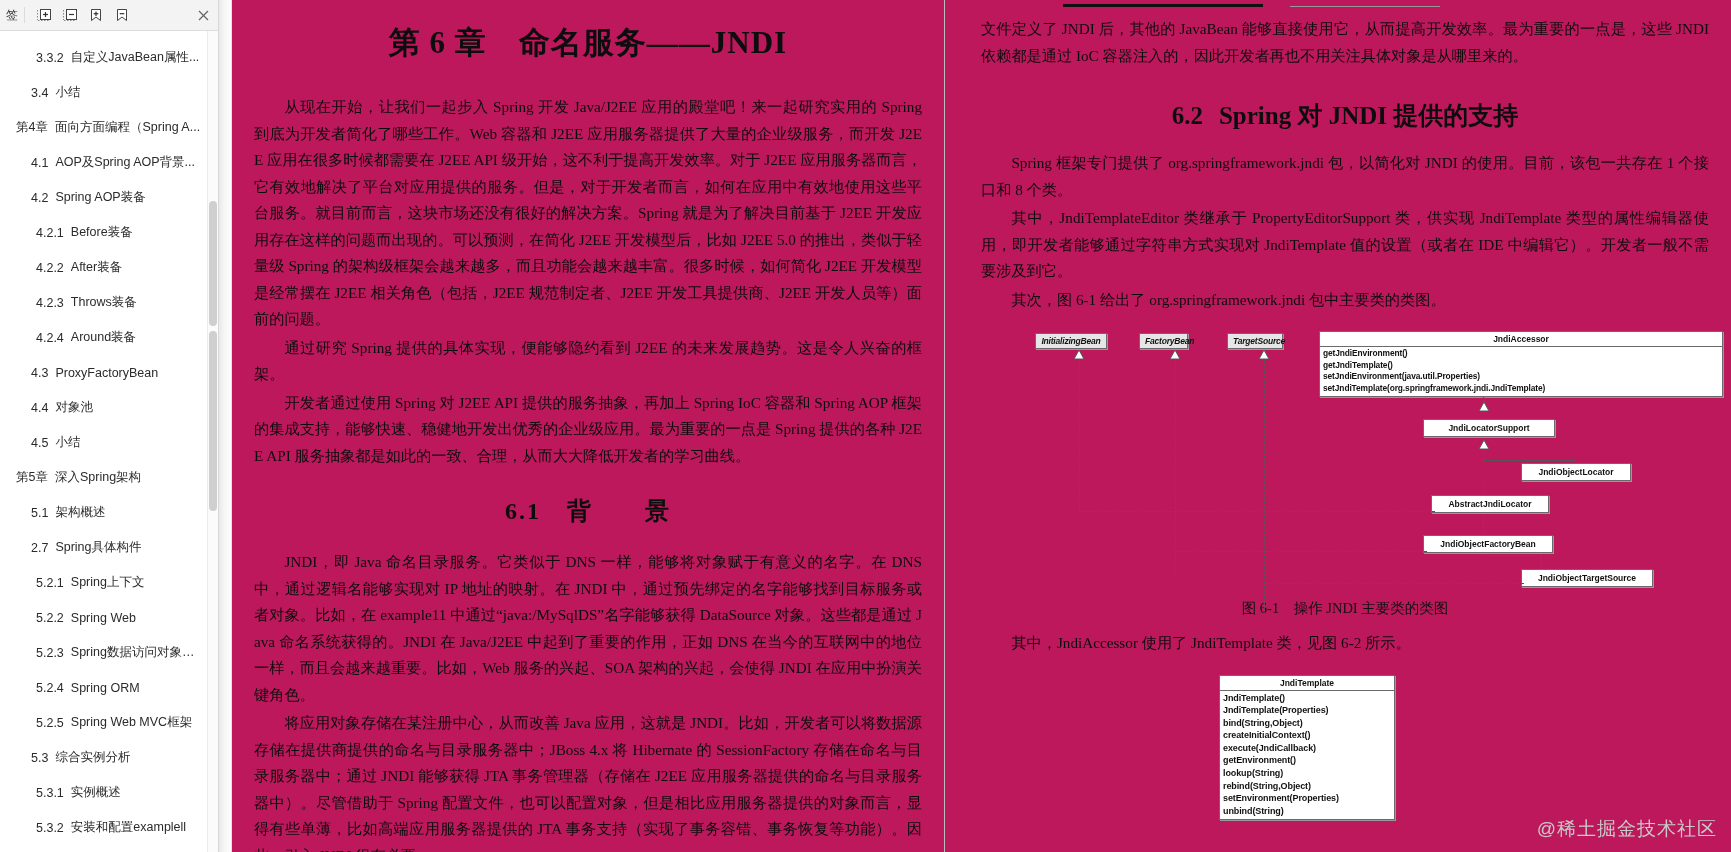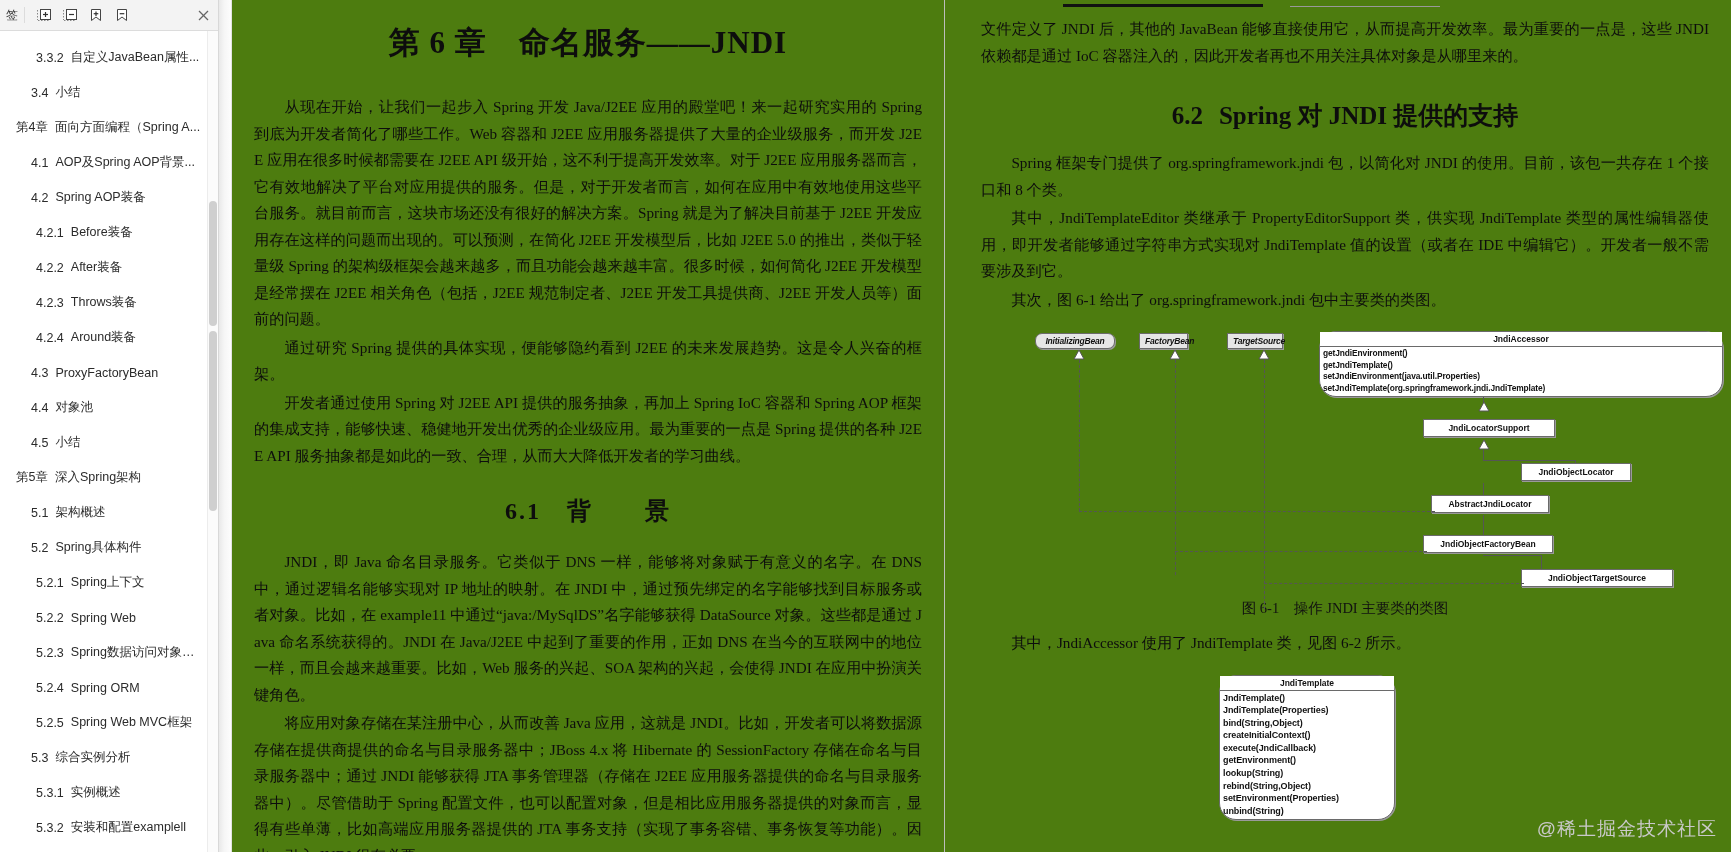--- a/index.html
+++ b/index.html
@@ -92,21 +92,21 @@
     display:flex;
   }
   .gutter{
     width:12px;min-width:12px;height:852px;
     background:linear-gradient(to right,#e9e9e9 0%,#f6f6f6 45%,#fdfdfd 100%);
     border-right:1px solid #e2e2e2;
   }
   .page{
     position:relative;
     height:852px;
-    background:#4d7c0f;
+    background:#be185d;
     overflow:hidden;
   }
   .page.left{width:712px;min-width:712px;border-right:1px solid #bdbdbd;}
   .page.right{flex:1;}
 
   .page-inner{
     position:relative;
     padding:0 22px;
     color:#111;
   }
@@ -169,21 +169,20 @@
   .umlbox.iface{
     font-style:italic;
     text-align:center;
     padding:2px 5px;
     font-weight:600;
     letter-spacing:-0.2px;
   }
   .umlbox.cls{
     background:#ffffff;
     padding:0;
-    border-radius:17px;
   }
   .umlbox.cls .hd{
     text-align:center;
     font-weight:700;
     font-size:8.5px;
     padding:2px 4px;
     border-bottom:1px solid #6a6a6a;
     background:#ffffff;
   }
   .umlbox.cls .mlist{
@@ -339,21 +338,21 @@
           </div>
           <div class="toc-item lvl1">
             <span class="num">第5章</span>
             <span class="txt">深入Spring架构</span>
           </div>
           <div class="toc-item lvl2">
             <span class="num">5.1</span>
             <span class="txt">架构概述</span>
           </div>
           <div class="toc-item lvl2">
-            <span class="num">5.2</span>
+            <span class="num">2.7</span>
             <span class="txt">Spring具体构件</span>
           </div>
           <div class="toc-item lvl3">
             <span class="num">5.2.1</span>
             <span class="txt">Spring上下文</span>
           </div>
           <div class="toc-item lvl3">
             <span class="num">5.2.2</span>
             <span class="txt">Spring Web</span>
           </div>
@@ -419,21 +418,21 @@
         <div class="sec-title-r">
           <span>6.2</span><span class="sp" style="display:inline-block;width:16px;"></span><span>Spring 对 JNDI 提供的支持</span>
         </div>
 
         <p class="para">Spring 框架专门提供了 org.springframework.jndi 包，以简化对 JNDI 的使用。目前，该包一共存在 1 个接口和 8 个类。</p>
         <p class="para">其中，JndiTemplateEditor 类继承于 PropertyEditorSupport 类，供实现 JndiTemplate 类型的属性编辑器使用，即开发者能够通过字符串方式实现对 JndiTemplate 值的设置（或者在 IDE 中编辑它）。开发者一般不需要涉及到它。</p>
         <p class="para">其次，图 6-1 给出了 org.springframework.jndi 包中主要类的类图。</p>
 
         <div class="fig">
 
-          <div class="umlbox iface" style="left:54px;top:10px;width:80px;border-radius:7px;">InitializingBean</div>
+          <div class="umlbox iface" style="left:54px;top:10px;width:72px;">InitializingBean</div>
           <div class="umlbox iface" style="left:158px;top:10px;width:49px;">FactoryBean</div>
           <div class="umlbox iface" style="left:246px;top:10px;width:56px;">TargetSource</div>
 
           <div class="umlbox cls" style="left:338px;top:8px;width:404px;">
             <div class="hd">JndiAccessor</div>
             <div class="mlist">
               <div>getJndiEnvironment()</div>
               <div>getJndiTemplate()</div>
               <div>setJndiEnvironment(java.util.Properties)</div>
               <div>setJndiTemplate(org.springframework.jndi.JndiTemplate)</div>
@@ -441,21 +440,21 @@
           </div>
 
           <div class="umlbox plain" style="left:442px;top:96px;width:132px;">JndiLocatorSupport</div>
 
           <div class="umlbox plain" style="left:540px;top:140px;width:110px;">JndiObjectLocator</div>
 
           <div class="umlbox plain" style="left:450px;top:172px;width:118px;">AbstractJndiLocator</div>
 
           <div class="umlbox plain" style="left:442px;top:212px;width:130px;">JndiObjectFactoryBean</div>
 
-          <div class="umlbox plain" style="left:540px;top:246px;width:152px;">JndiObjectTargetSource</div>
+          <div class="umlbox plain" style="left:540px;top:246px;width:132px;">JndiObjectTargetSource</div>
 
           <div class="triw" style="left:92px;top:27px;">
             <svg width="12" height="10">
                 <polygon points="6,0 11,9 1,9" fill="#fff" stroke="#555" stroke-width="1"></polygon>
               </svg>
           </div>
           <div class="triw" style="left:188px;top:27px;">
             <svg width="12" height="10">
                 <polygon points="6,0 11,9 1,9" fill="#fff" stroke="#555" stroke-width="1"></polygon>
               </svg>

